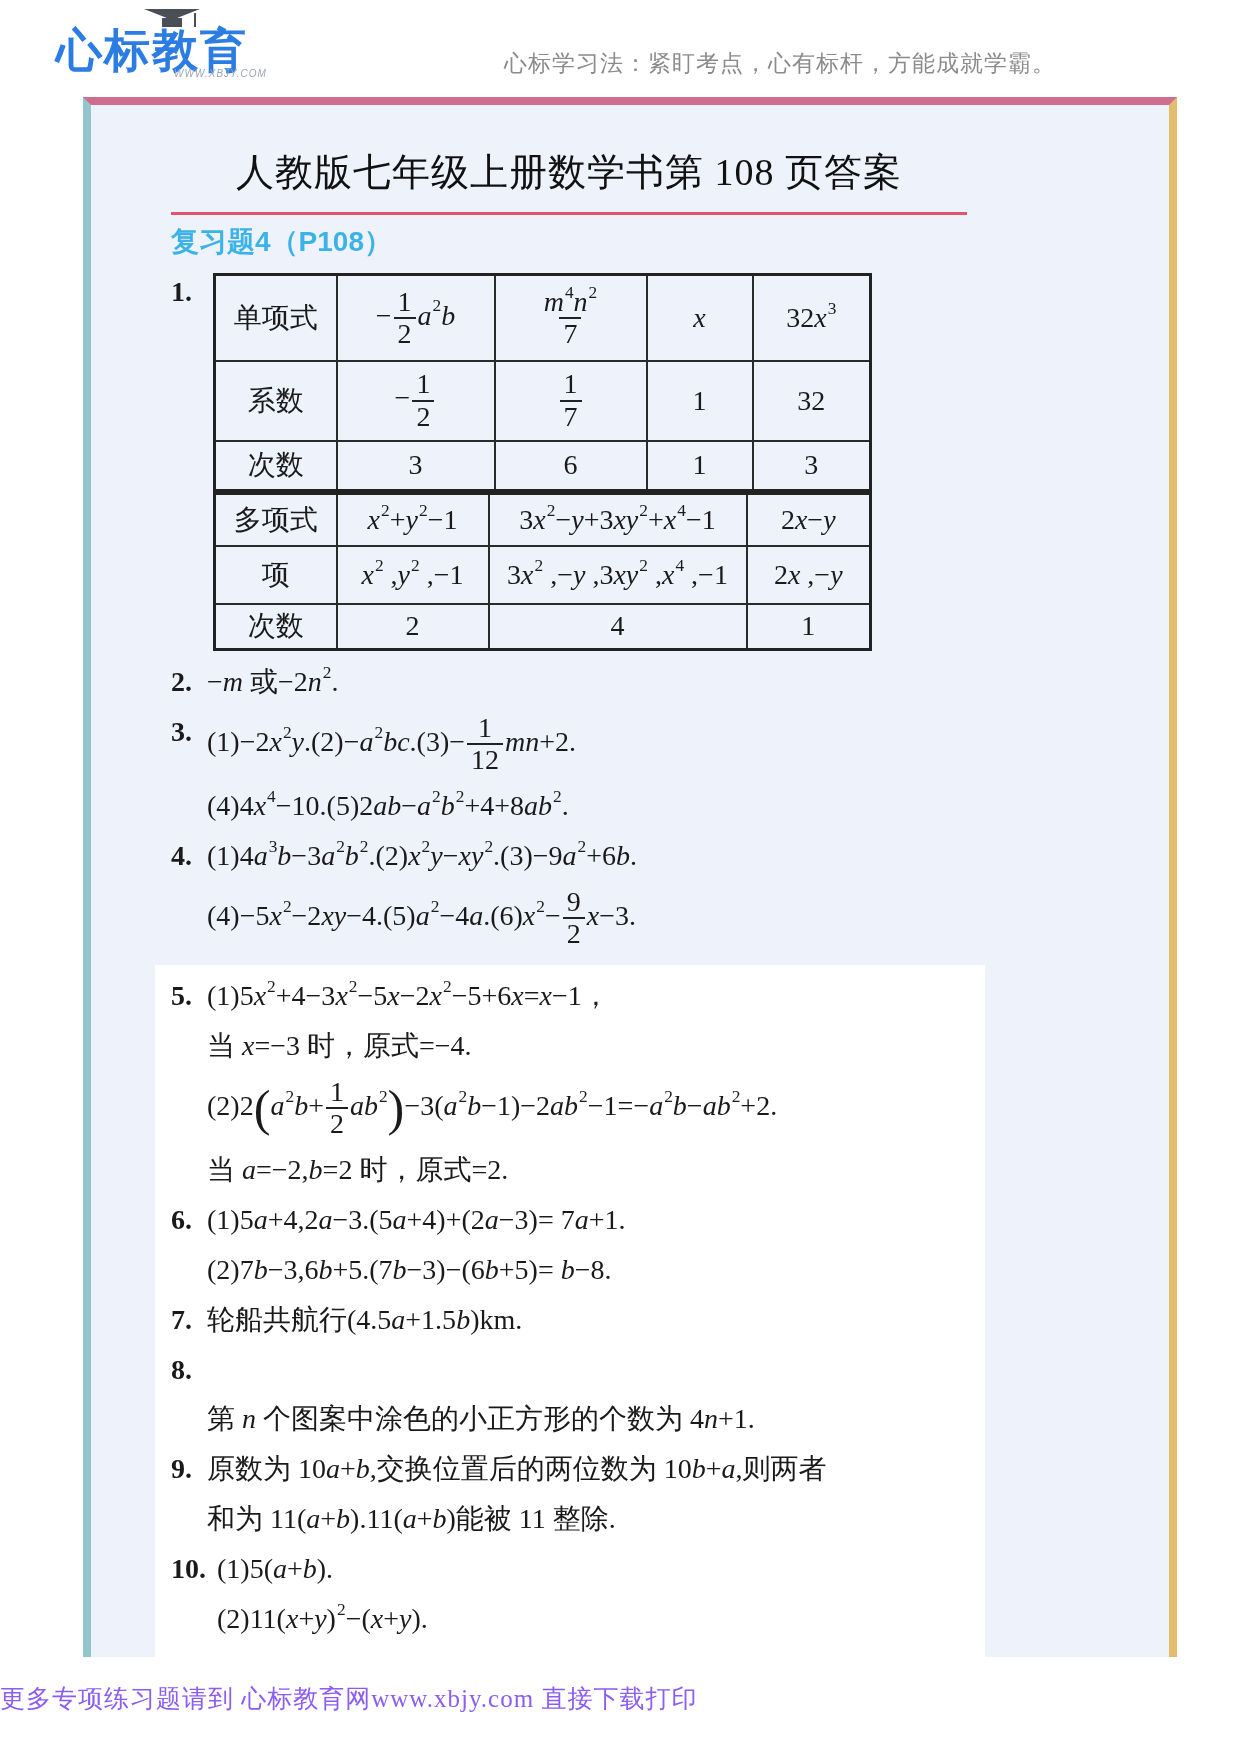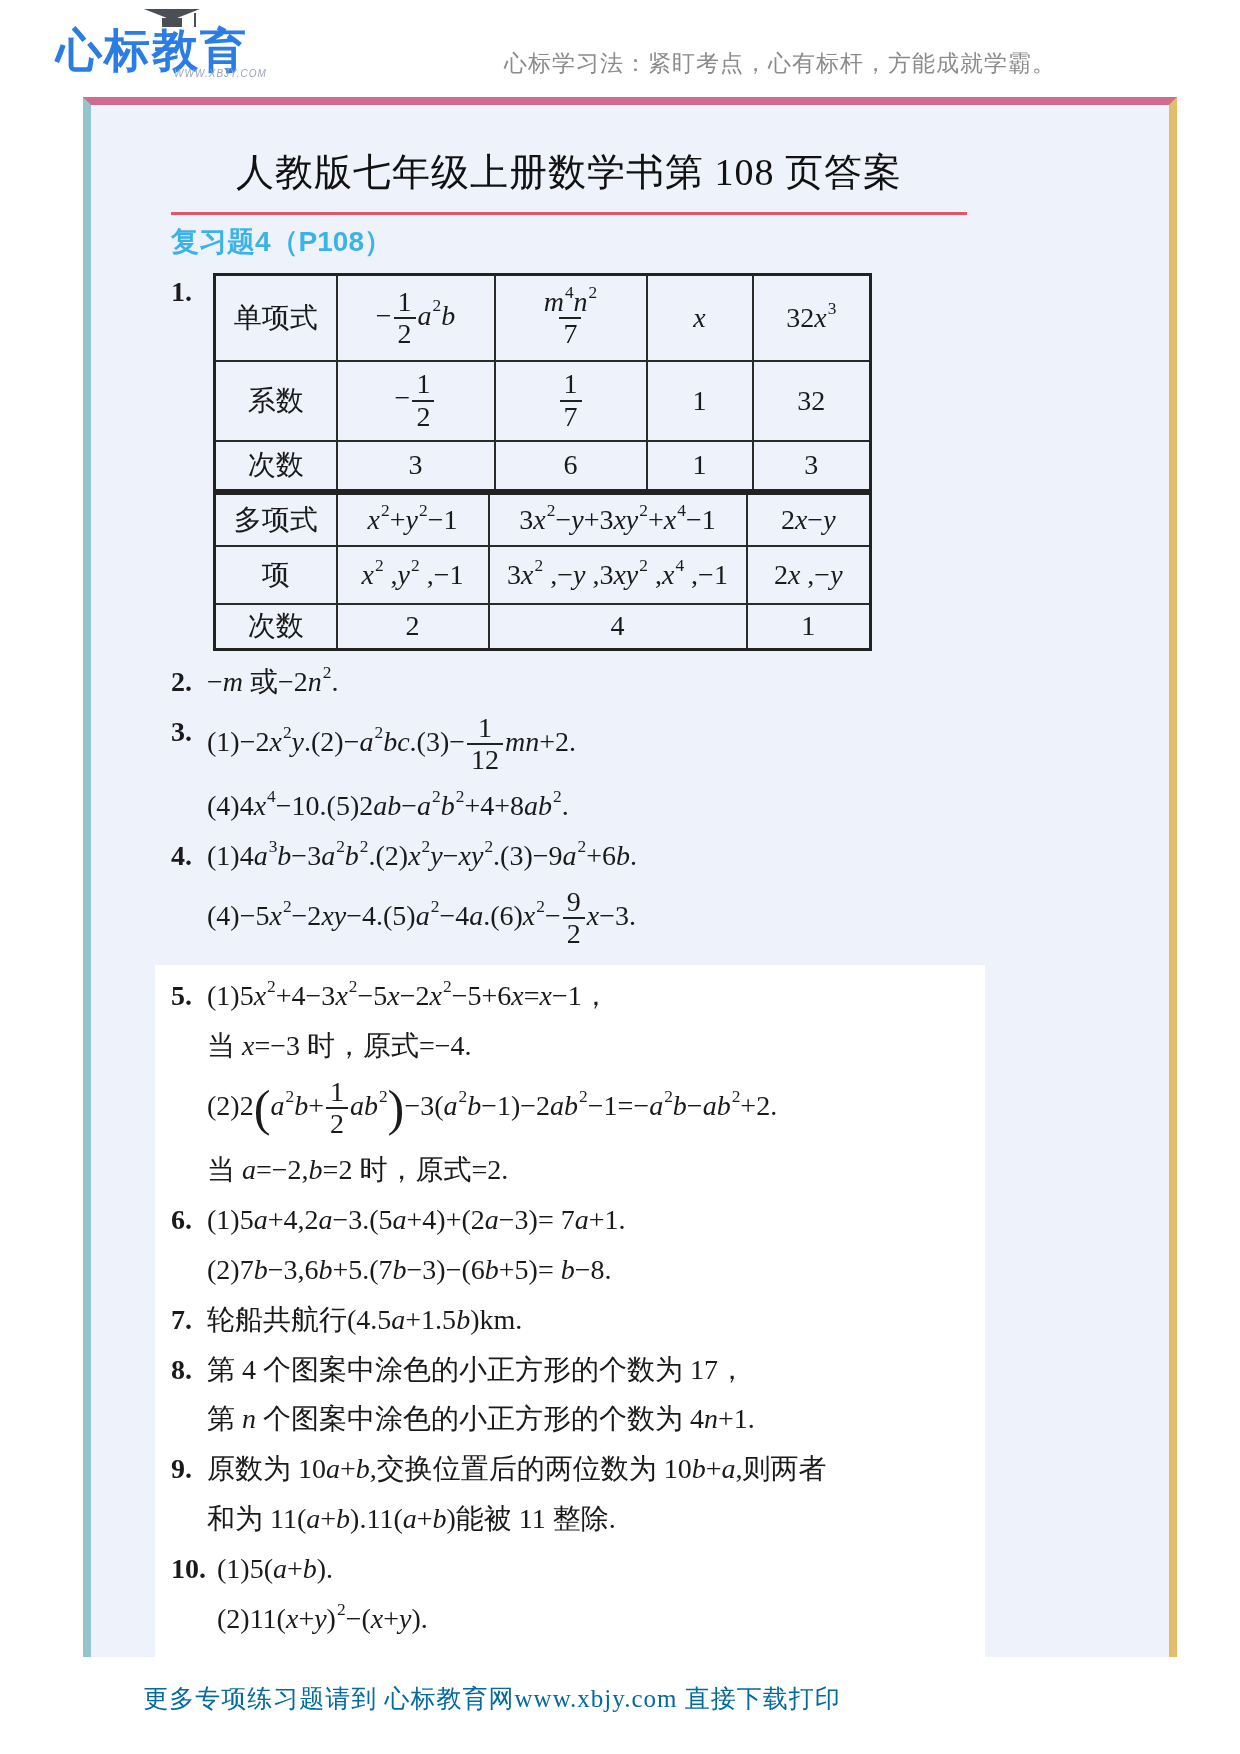--- a/index.html
+++ b/index.html
@@ -81,22 +81,22 @@
   #t2 tr:nth-child(1) td { height:52px; }
   #t2 tr:nth-child(2) td { height:58px; }
   #t2 tr:nth-child(3) td { height:46px; }
 
   
   .white-box { background:#ffffff; margin:16px 0 0 -16px; padding:8px 12px 28px 16px; width:830px; }
   .white-box .ans:first-child { margin-top:4px; }
 
   
   .footer {
-    position:absolute; left:0; top:1682px; width:984px; text-align:center;
-    color:#0369a1; font-size:25px; font-family:"Liberation Serif", serif; letter-spacing:1px;
+    position:absolute; left:0; top:1682px; width:984px; 
+    color:#8b5cf6; font-size:25px; font-family:"Liberation Serif", serif; letter-spacing:1px;
   }
 </style>
 </head>
 <body>
 
 <div class="header">
   <div class="logo">
     <span class="cap">
       <span class="cap-top"></span>
       <span class="cap-base"></span>
@@ -238,21 +238,20 @@
         <span class="aline">(2)7<i>b</i>−3,6<i>b</i>+5.(7<i>b</i>−3)−(6<i>b</i>+5)= <i>b</i>−8.</span>
       </div>
 
       <div class="ans">
         <span class="anum">7.</span>
         <span class="aline">轮船共航行(4.5<i>a</i>+1.5<i>b</i>)<span class="rm">km</span>.</span>
       </div>
 
       <div class="ans">
         <span class="anum">8.</span>
-        <span class="aline">第 4 个图案中涂色的小正方形的个数为 17，</span>
       </div>
       <div class="ans cont">
         <span class="aline">第 <i>n</i> 个图案中涂色的小正方形的个数为 4<i>n</i>+1.</span>
       </div>
 
       <div class="ans">
         <span class="anum">9.</span>
         <span class="aline">原数为 10<i>a</i>+<i>b</i>,交换位置后的两位数为 10<i>b</i>+<i>a</i>,则两者</span>
       </div>
       <div class="ans cont">

